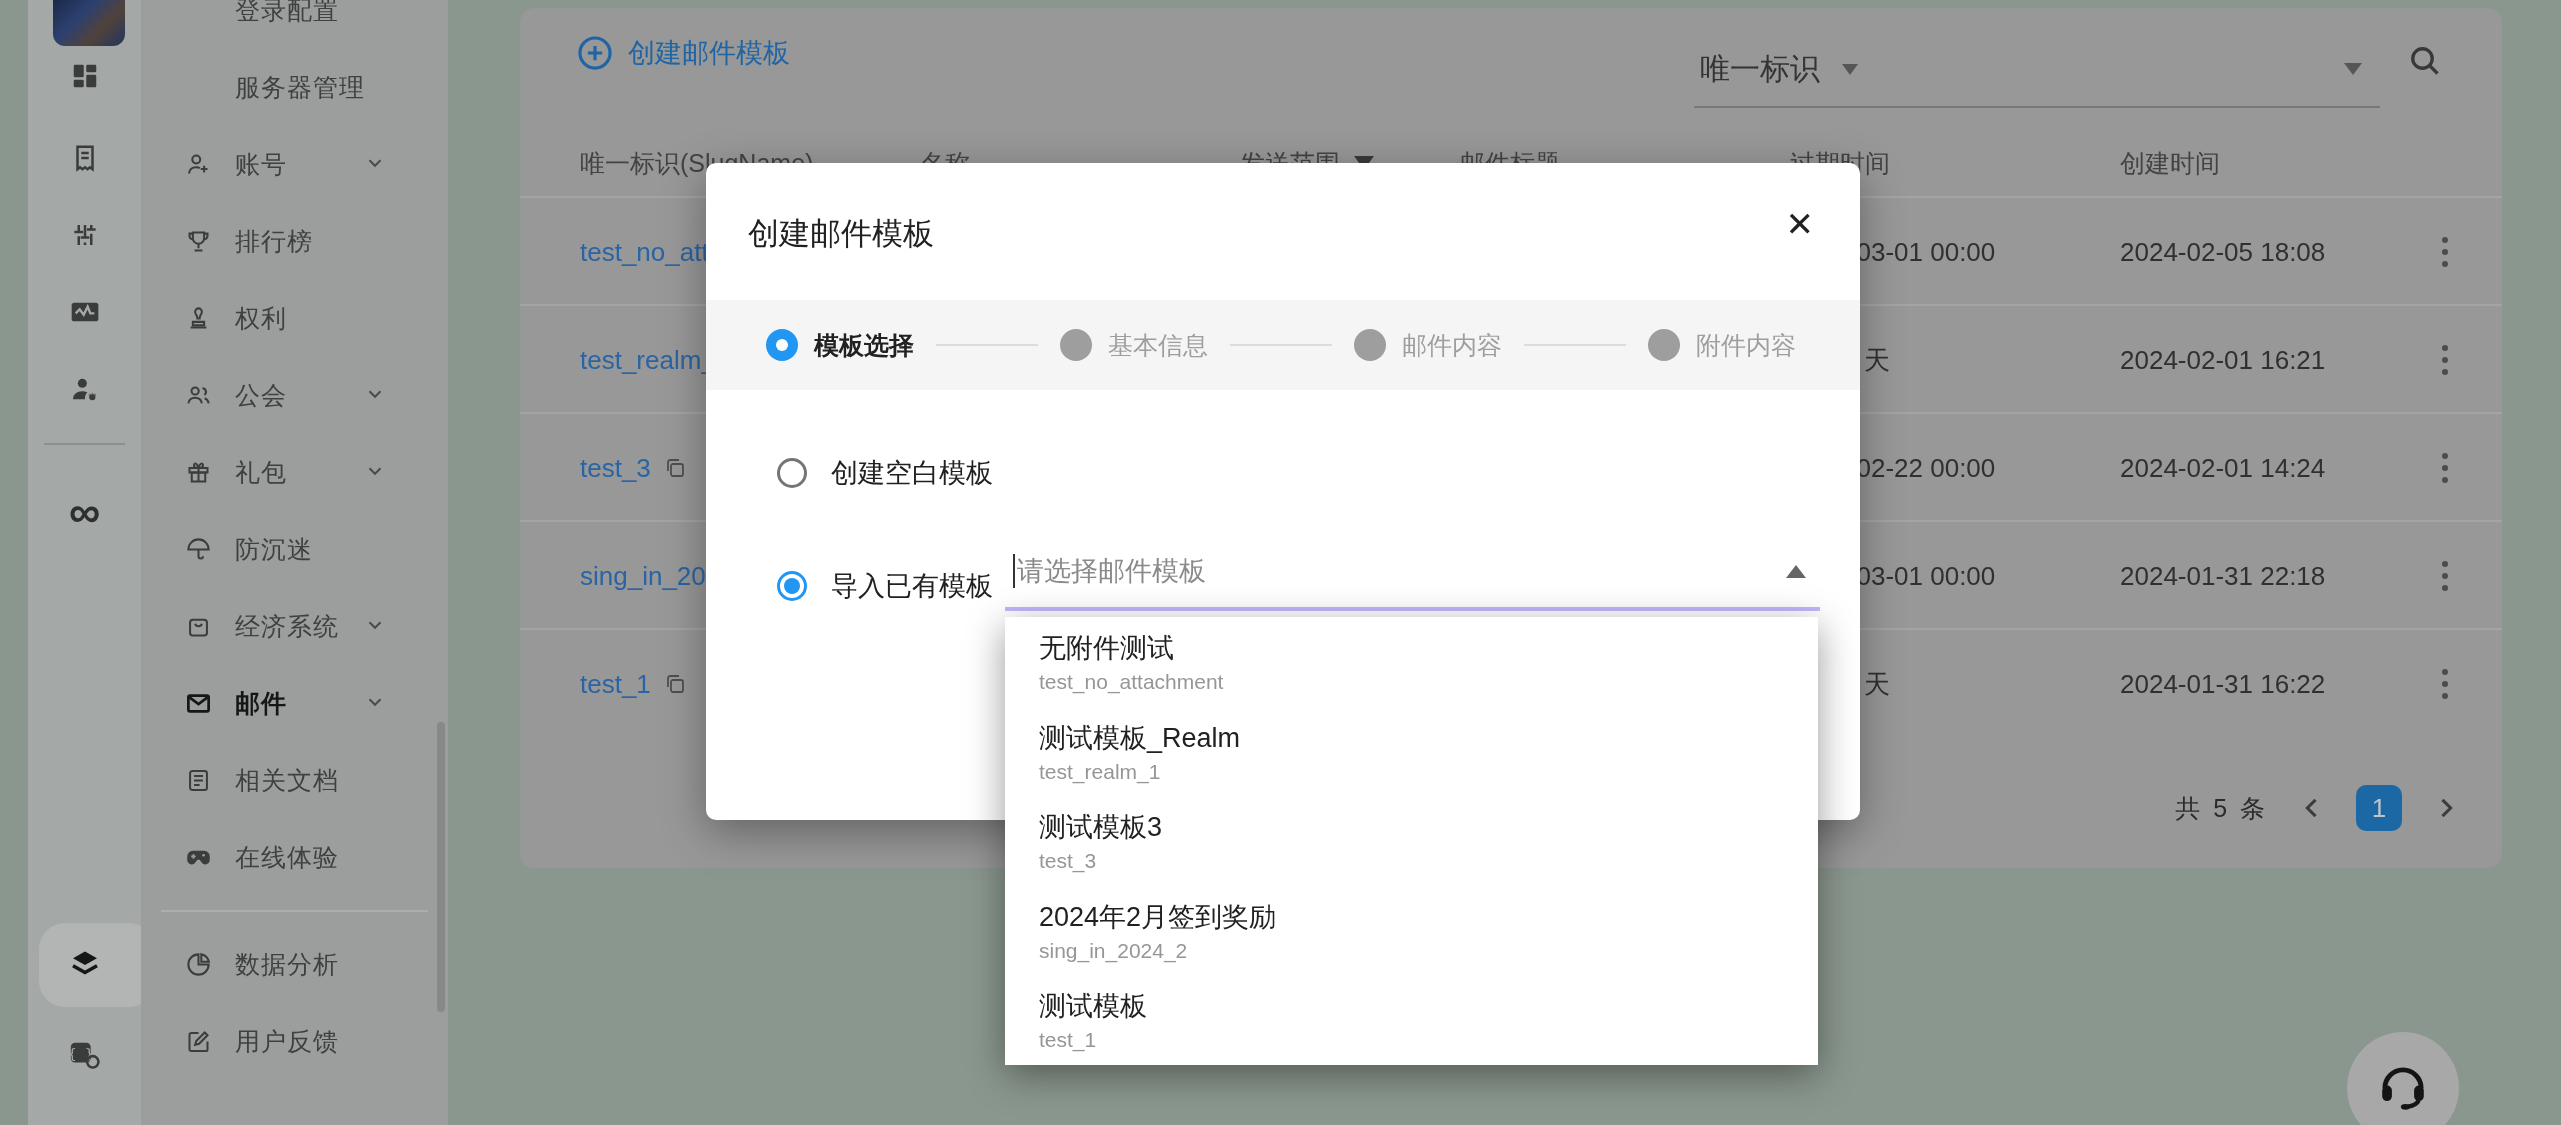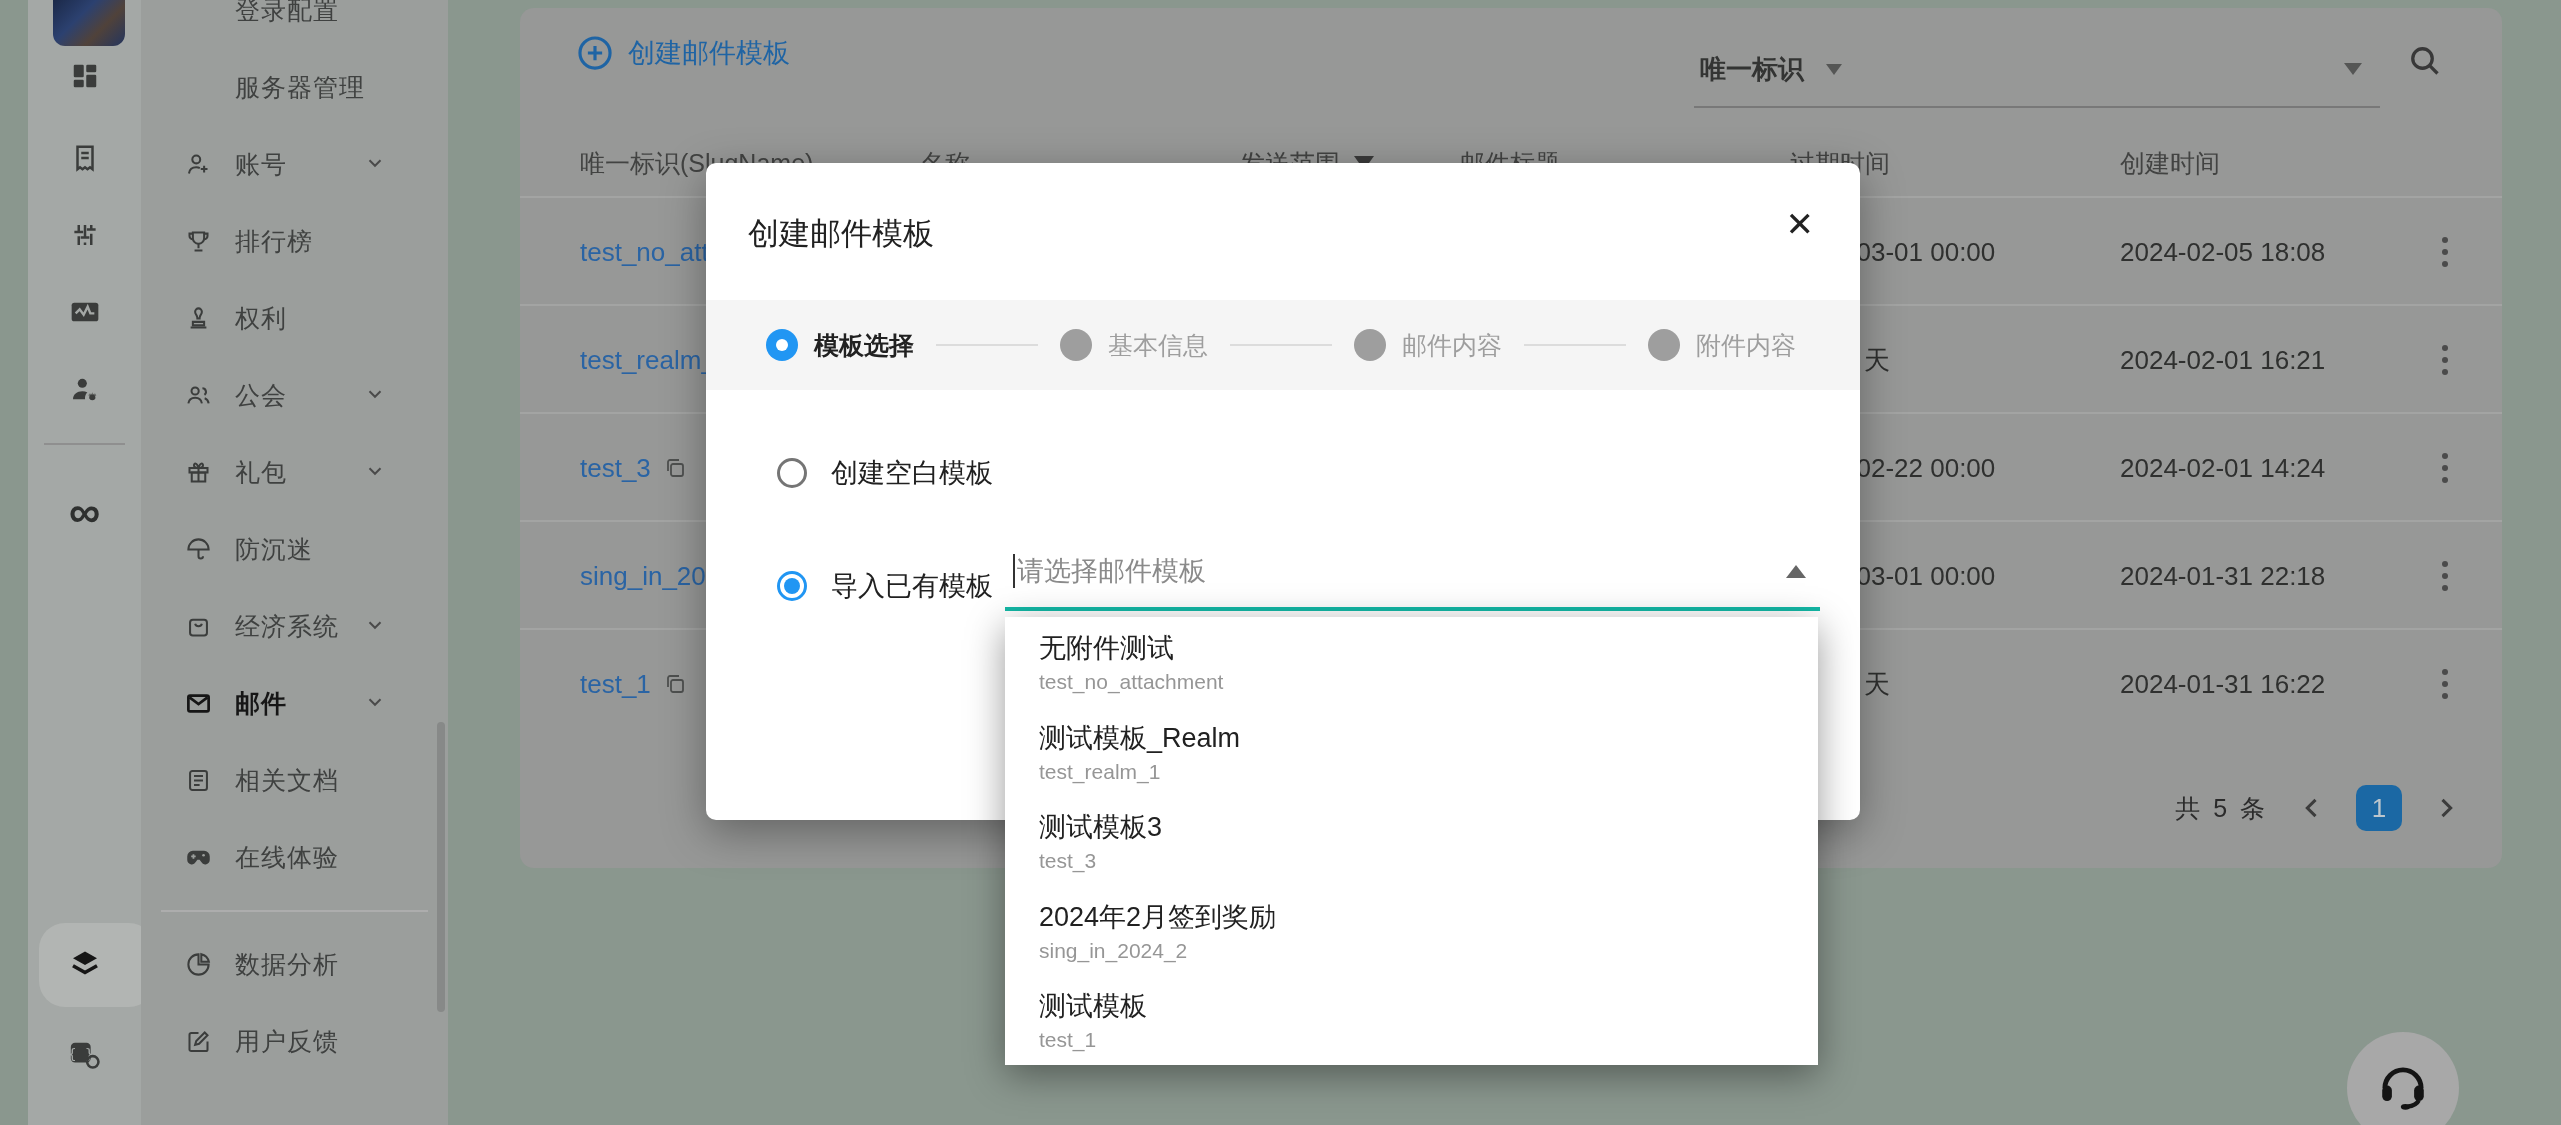--- a/index.html
+++ b/index.html
@@ -31,21 +31,21 @@
   .side-scrollbar { position:absolute; right:3px; top:722px; width:8px; height:290px; border-radius:4px; background:#878988; }
 
   
   .card { position:absolute; left:520px; top:8px; width:1982px; height:860px; background:#979897; border-radius:14px; }
 
   .create-btn { position:absolute; left:56px; top:26px; display:flex; align-items:center; gap:14px;
     color:#1f64a4; font-size:27px; cursor:pointer; }
 
   .filterbar { position:absolute; left:1174px; top:24px; width:686px; height:76px; border-bottom:2px solid #787878;
     display:flex; align-items:center; }
-  .filter-select { display:flex; align-items:center; gap:22px; color:#333433; font-size:26px; padding-left:6px;font-weight:bold; }
+  .filter-select { display:flex; align-items:center; gap:22px; color:#333433; font-size:30px; padding-left:6px; }
   .tri-down { width:0; height:0; border-left:9px solid transparent; border-right:9px solid transparent; border-top:12px solid #555655; }
   .filter-end-arrow { margin-left:auto; margin-right:18px; }
   .search-btn { position:absolute; left:1886px; top:34px; color:#383838; }
 
   
   .thead { position:absolute; left:0; top:122px; width:1982px; height:66px; }
   .th { position:absolute; top:0; height:66px; display:flex; align-items:center; color:#424342; font-size:25px; }
   .trow { position:absolute; left:0; width:1982px; height:108px; border-top:2px solid #a3a4a3; }
   .trow:last-of-type { border-bottom:2px solid #a3a4a3; }
   .td { position:absolute; top:0; height:108px; display:flex; align-items:center; font-size:26px; color:#2f302f; }
@@ -83,21 +83,21 @@
   .step.active .step-label { color:#212121; font-weight:bold; }
   .step-line { flex:1; height:2px; background:#dcdcdc; margin:0 22px; }
 
   .radio-row { position:absolute; left:71px; display:flex; align-items:center; }
   .radio { width:30px; height:30px; border-radius:50%; border:3px solid #757575; flex:0 0 30px; background:#fff; }
   .radio.checked { border-color:#2196f3; position:relative; }
   .radio.checked::after { content:""; position:absolute; left:50%; top:50%; width:16px; height:16px; border-radius:50%;
     background:#2196f3; transform:translate(-50%,-50%); }
   .radio-label { font-size:27px; color:#212121; margin-left:24px; white-space:nowrap; }
 
-  .tpl-select { position:absolute; left:299px; top:372px; width:815px; height:76px; border-bottom:4px solid #14b8a6;
+  .tpl-select { position:absolute; left:299px; top:372px; width:815px; height:76px; border-bottom:4px solid #c4b5fd;
     display:flex; align-items:center; }
   .caret { width:2px; height:34px; background:#333; margin-left:8px; }
   .tpl-placeholder { font-size:27px; color:#8a8a8a; margin-left:2px; }
   .tri-up { width:0; height:0; border-left:10px solid transparent; border-right:10px solid transparent;
     border-bottom:13px solid #666; margin-left:auto; margin-right:14px; }
 
   
   .dropdown { position:absolute; left:1005px; top:617px; width:813px; height:448px; background:#fff; z-index:11;
     box-shadow:0 10px 36px rgba(0,0,0,0.4); overflow:hidden; }
   .dd-item { height:89.6px; padding:12px 0 0 34px; cursor:pointer; }

